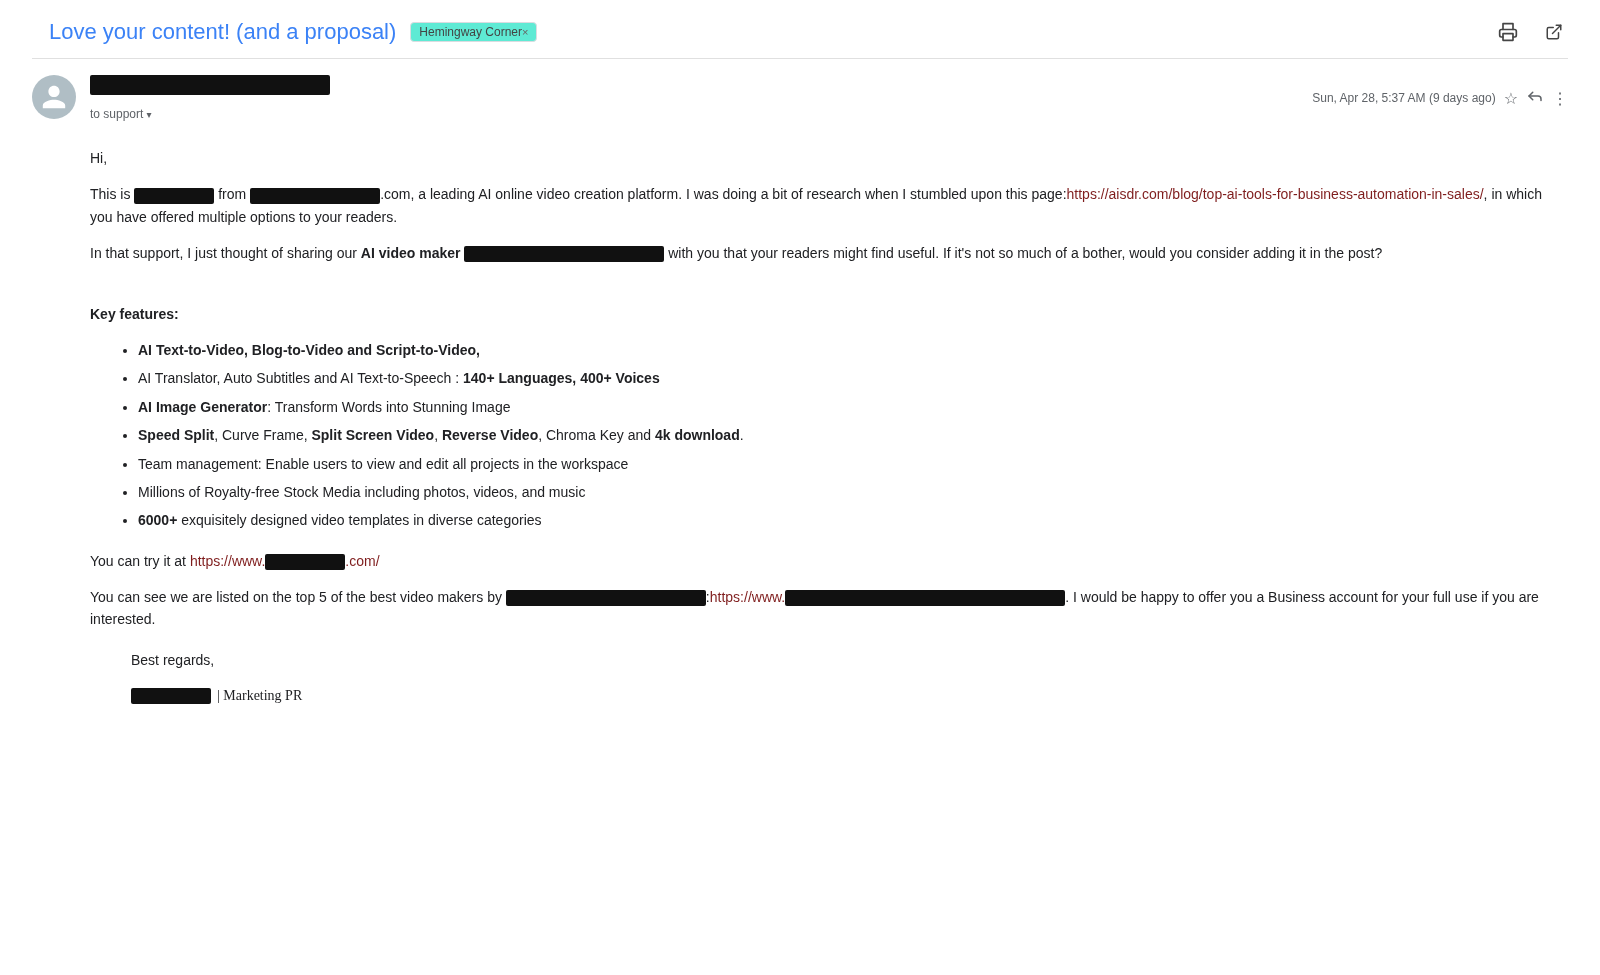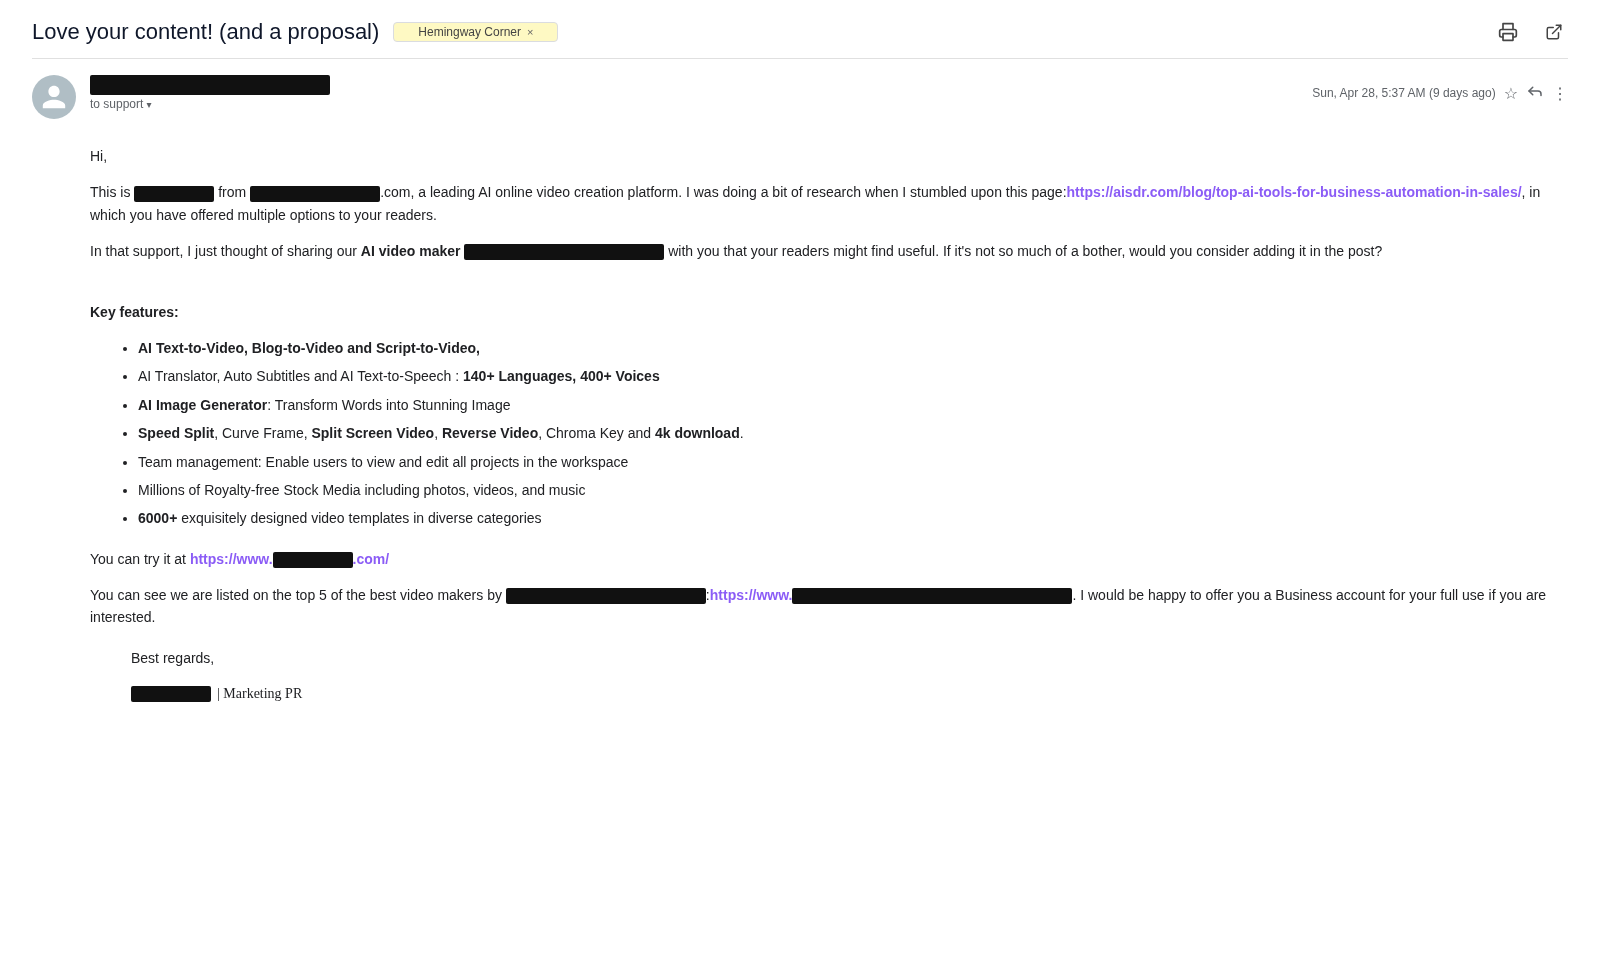--- a/index.html
+++ b/index.html
@@ -28,33 +28,34 @@
 
     .email-subject-row {
       display: flex;
       align-items: center;
       gap: 14px;
     }
 
     .email-subject {
       font-size: 22px;
       font-weight: 400;
-      color: #0f172a;
+      color: #3b82f6;
+      margin-left: 17px;
     }
 
     .label-tag {
       display: inline-flex;
       align-items: center;
-      background: #fef9c3;
+      background: #5eead4;
       border: 1px solid #dadce0;
       border-radius: 4px;
-      padding: 2px 24px;
+      padding: 2px 8px;
       font-size: 12px;
       color: #444;
-      gap: 6px;
+      gap: 0;
     }
 
     .label-tag .close-x {
       font-size: 11px;
       cursor: pointer;
       color: #666;
     }
 
     .header-icons {
       display: flex;
@@ -107,21 +108,21 @@
       border-radius: 2px;
       vertical-align: middle;
     }
 
     .to-support {
       font-size: 12px;
       color: #5f6368;
       display: flex;
       align-items: center;
       gap: 3px;
-      margin-top: 2px;
+      margin-top: 12px;
       cursor: pointer;
     }
 
     .to-support .chevron {
       font-size: 10px;
     }
 
     .sender-top-row {
       display: flex;
       align-items: center;
@@ -166,23 +167,22 @@
     .redacted-sm { width: 80px; }
     .redacted-md { width: 130px; }
     .redacted-lg { width: 200px; }
     .redacted-xl { width: 280px; }
 
     .email-body p {
       margin-bottom: 14px;
     }
 
     .email-link {
-      color: #8b5cf6;
+      color: #7f1d1d;
       text-decoration: none;
-      font-weight: bold;
     }
 
     .key-features-label {
       margin-bottom: 8px;
       font-weight: 700;
       margin-top: 38px;
     }
 
     .features-list {
       list-style: disc;

